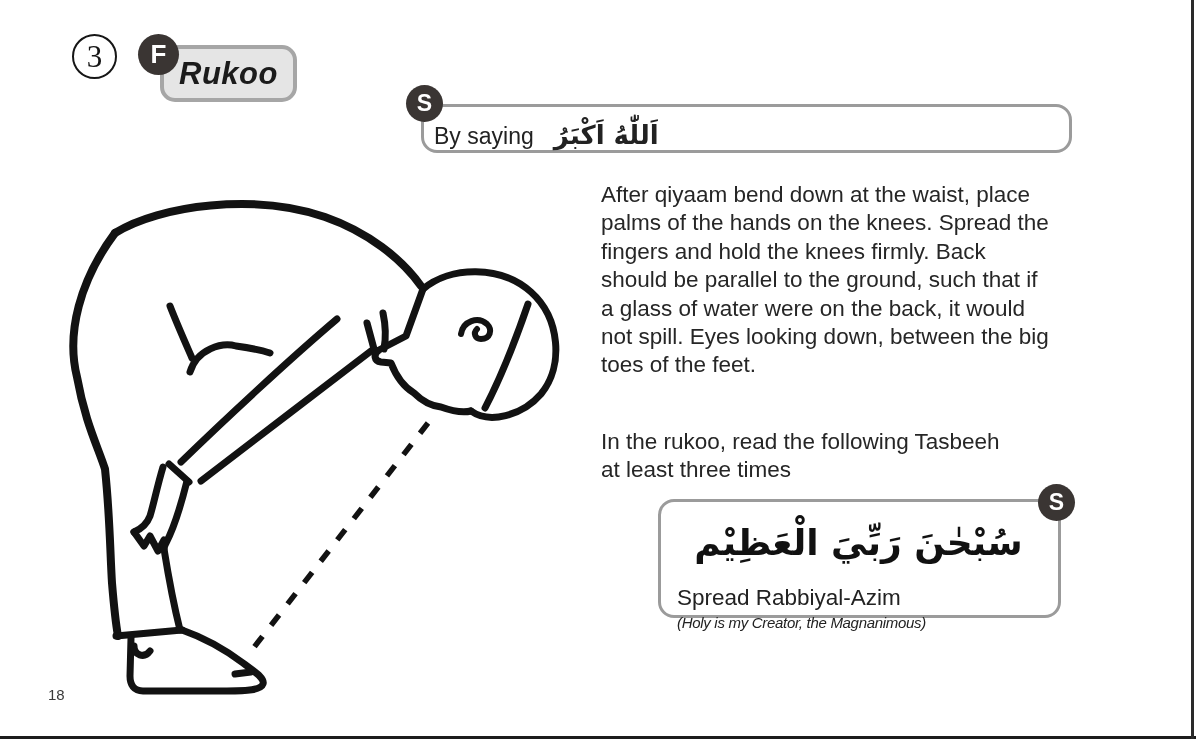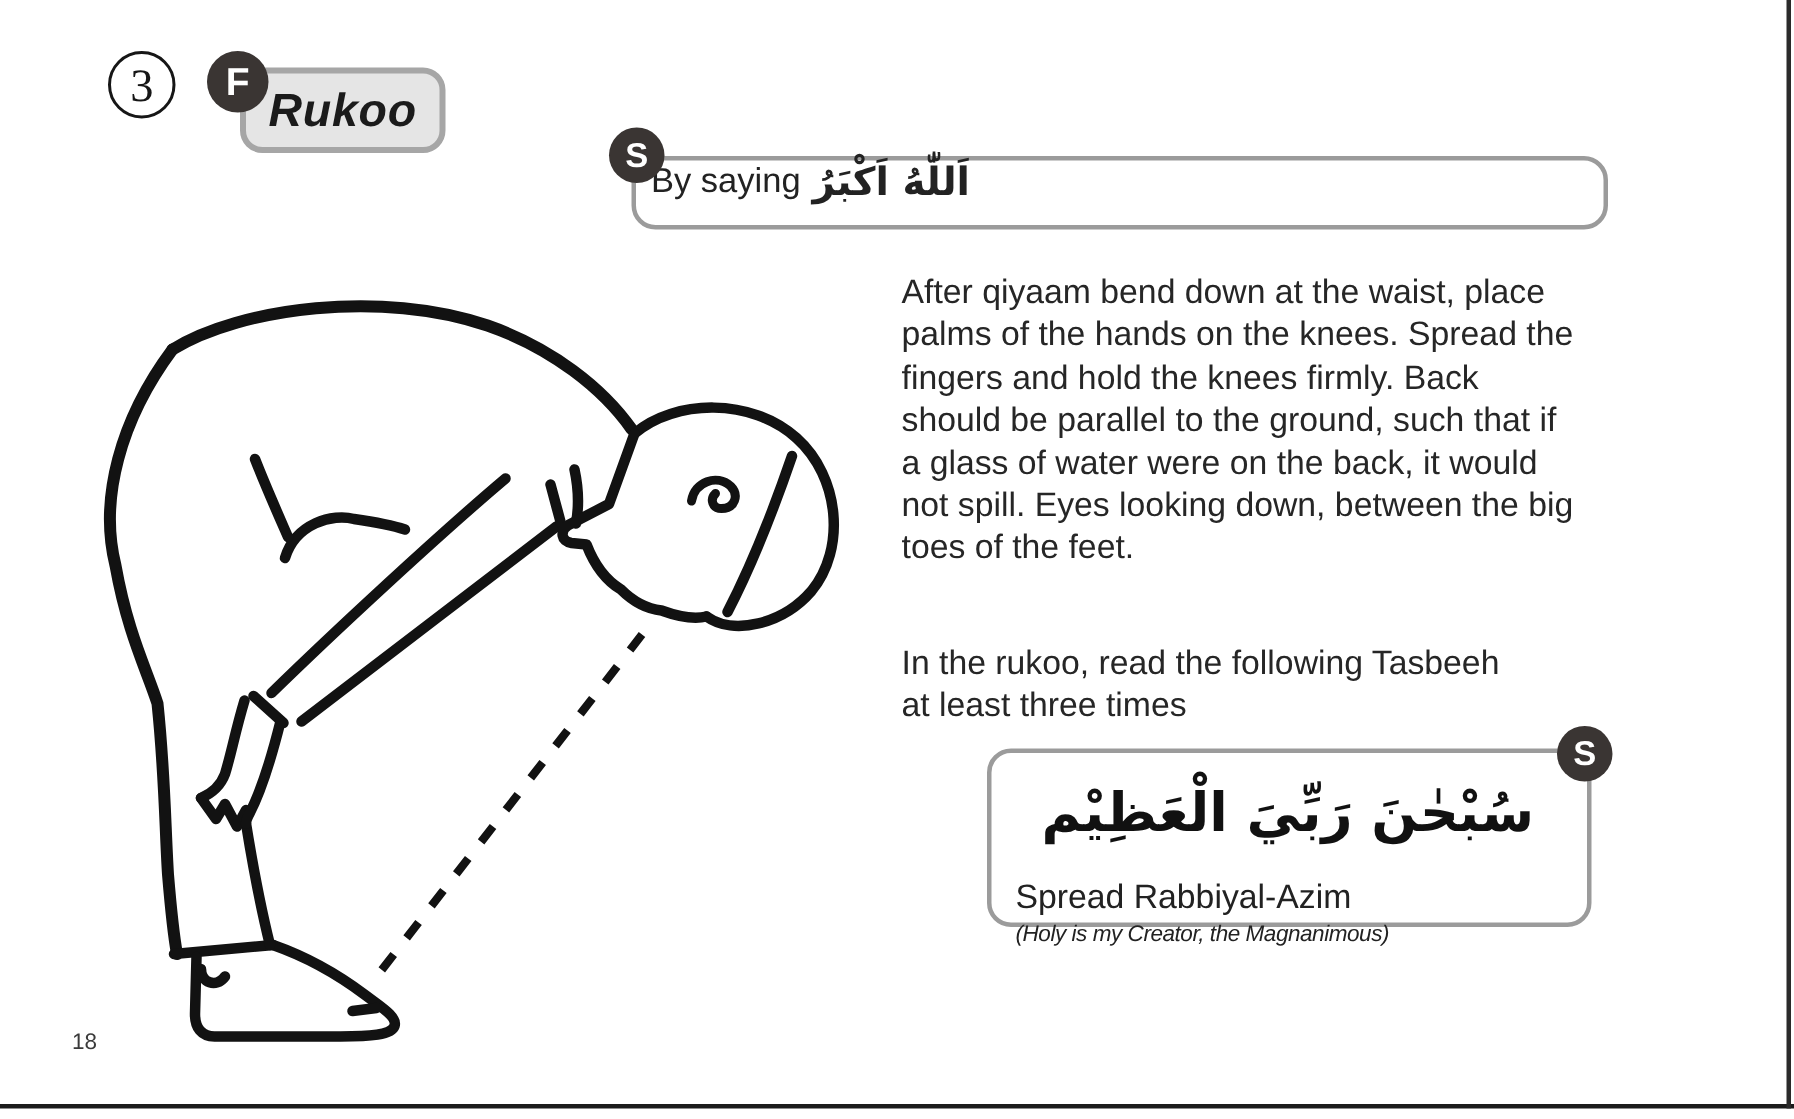--- a/index.html
+++ b/index.html
@@ -42,26 +42,26 @@
   .title-box span { padding-left:15px; font-size:31px; font-weight:bold; color:#1b1b1b; letter-spacing:0.5px; }
 
   
   .callout {
     position:absolute; background:#fff;
     border:3px solid #9b9b9b;
   }
   .takbeer {
     left:421px; top:104px; width:651px; height:49px;
     border-radius:16px;
-    display:flex; align-items:flex-start; padding-left:10px;
+    display:flex; align-items:flex-end; padding-left:10px;
     font-size:23px; color:#222; white-space:nowrap;
   }
   .takbeer .arabic {
     font-family:"DejaVu Sans", sans-serif; font-weight:bold;
-    font-size:26px; margin:0 10px 0 8px; direction:rtl;
+    font-size:26px; margin:0 10px 0 20px; direction:rtl;
   }
   .tasbeeh {
     left:658px; top:499px; width:403px; height:119px;
     border-radius:16px; padding:4px 14px 0 16px;
   }
   .tasbeeh .arabic-line {
     font-family:"DejaVu Sans", sans-serif; direction:rtl;
     font-weight:bold; font-size:36px; color:#111;
     text-align:center; padding-right:4px; height:74px; line-height:74px;
   }

